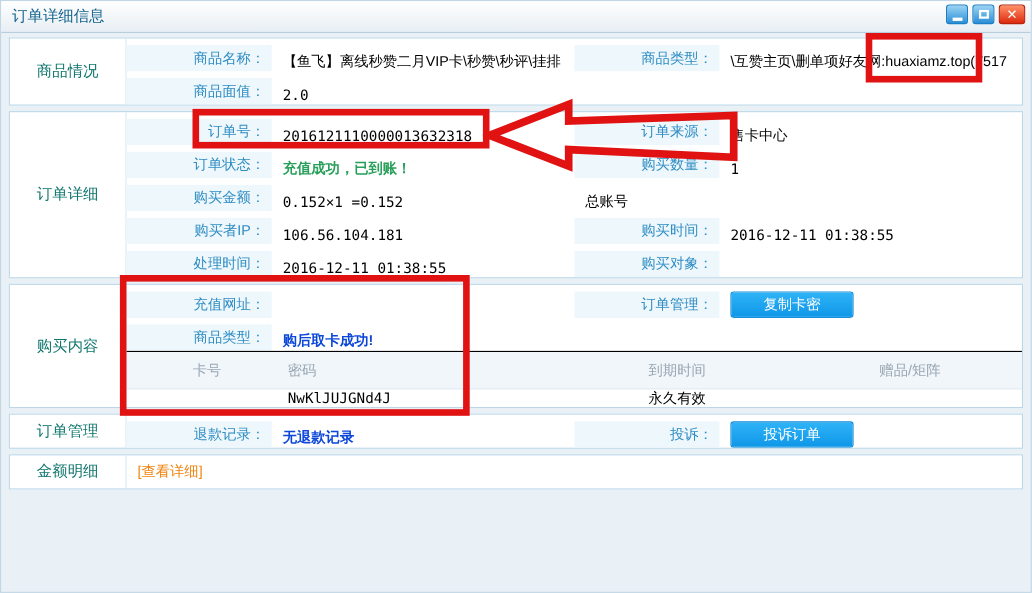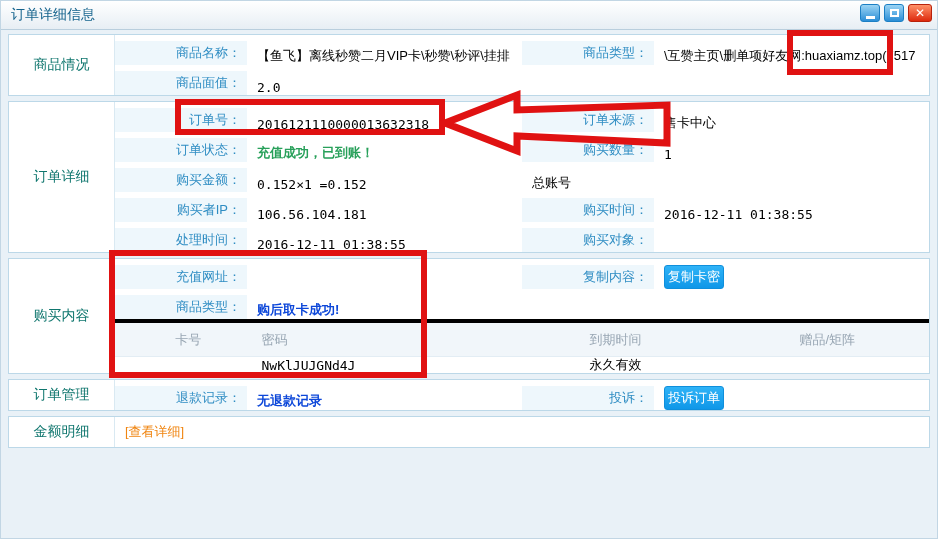--- a/index.html
+++ b/index.html
@@ -29,25 +29,25 @@
   .row{display:flex;height:30px;align-items:center;}
   .half{flex:1;display:flex;align-items:flex-end;min-width:0;overflow:hidden;height:100%;}
   .flabel{flex:0 0 132px;background:#eef7fc;color:#2f8dc3;text-align:right;
     height:24px;line-height:24px;padding-right:6px;box-sizing:border-box;white-space:nowrap;}
   .fvalue{margin-left:10px;white-space:nowrap;font-family:"DejaVu Sans Mono","Liberation Mono",monospace;}
   .fvalue.cn{font-family:"Liberation Sans","DejaVu Sans",sans-serif;}
   .green{color:#28a05a;font-weight:bold;}
   .bluebold{color:#0d47d9;font-weight:bold;}
   .orange-link{color:#f08511;margin-left:10px;cursor:pointer;}
   .btn{background:linear-gradient(#2fb3f7,#0f97e8);border:1px solid #0f8fdc;color:#fff;
-    border-radius:3px;height:22px;padding:0 3px;font-size:13px;display:inline-flex;
+    border-radius:3px;height:22px;padding:0 29px;font-size:13px;display:inline-flex;
     align-items:center;margin-left:10px;cursor:pointer;white-space:nowrap;}
   
   .tbl-head{display:flex;height:33px;background:#f1f6fa;color:#98a6b3;align-items:center;
-    border-top:4px solid #000000;border-bottom:1px solid #e3edf4;}
+    border-top:1px solid #000000;border-bottom:1px solid #e3edf4;}
   .tbl-row{display:flex;height:16px;align-items:center;}
   .tc1{width:18%;text-align:center;}
   .tc2{width:30%;text-align:left;}
   .tc3{width:27%;text-align:center;}
   .tc4{width:25%;text-align:center;}
   .mono{font-family:"DejaVu Sans Mono","Liberation Mono",monospace;}
   
   .anno-box{position:absolute;border:6px solid #e01212;z-index:50;pointer-events:none;box-sizing:border-box;}
   #anno-product-type{left:786px;top:29px;width:106px;height:45px;}
   #anno-order-no{left:174px;top:98px;width:270px;height:36px;}
@@ -154,21 +154,21 @@
 
   <div class="section">
     <div class="sec-label">购买内容</div>
     <div class="sec-body">
       <div class="row">
         <div class="half">
           <span class="flabel">充值网址：</span>
           <span class="fvalue"></span>
         </div>
         <div class="half">
-          <span class="flabel">复制内容：</span>
+          <span class="flabel">订单管理：</span>
           <span class="btn">复制卡密</span>
         </div>
       </div>
       <div class="row">
         <div class="half">
           <span class="flabel">商品类型：</span>
           <span class="fvalue cn bluebold">购后取卡成功!</span>
         </div>
         <div class="half"></div>
       </div>

